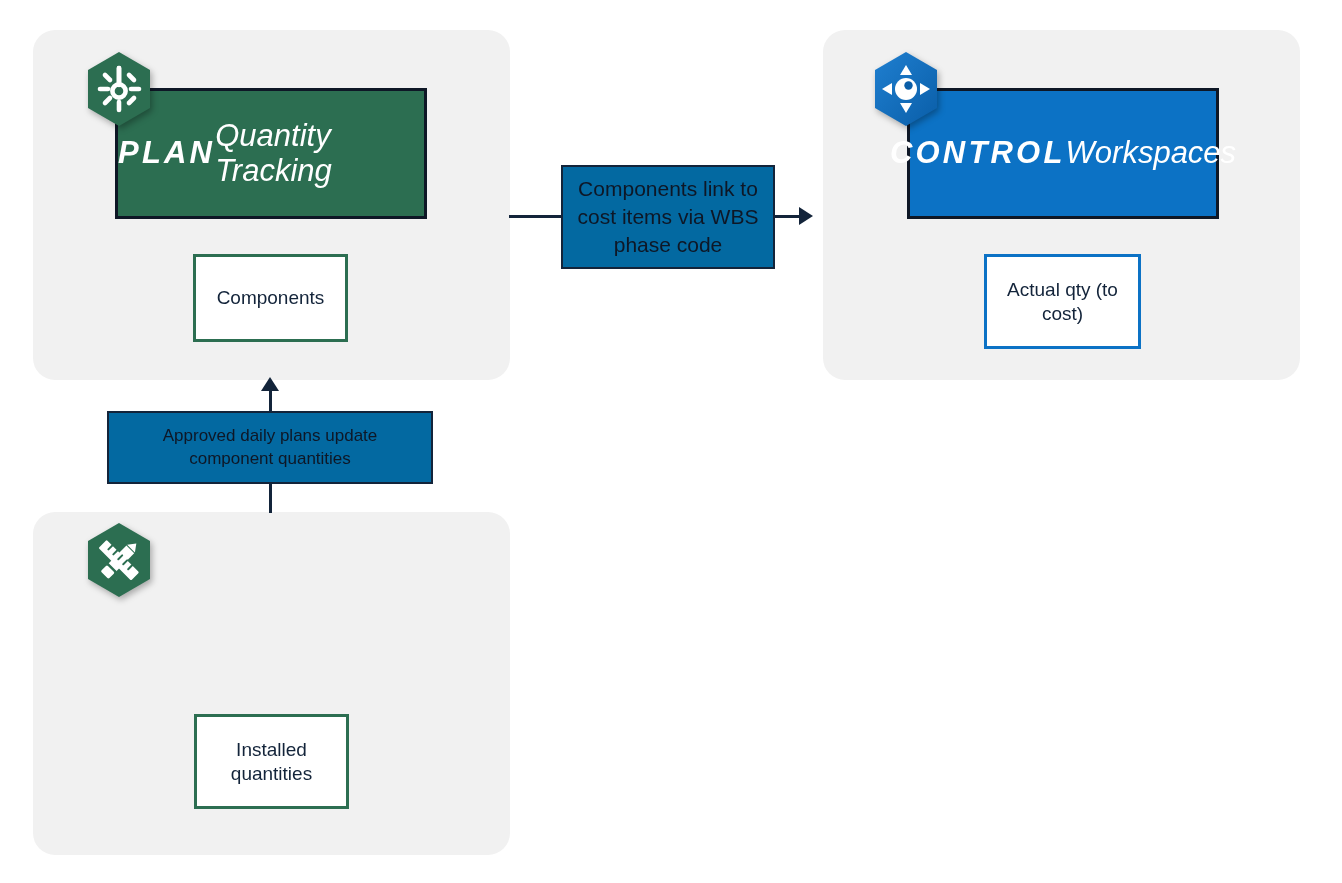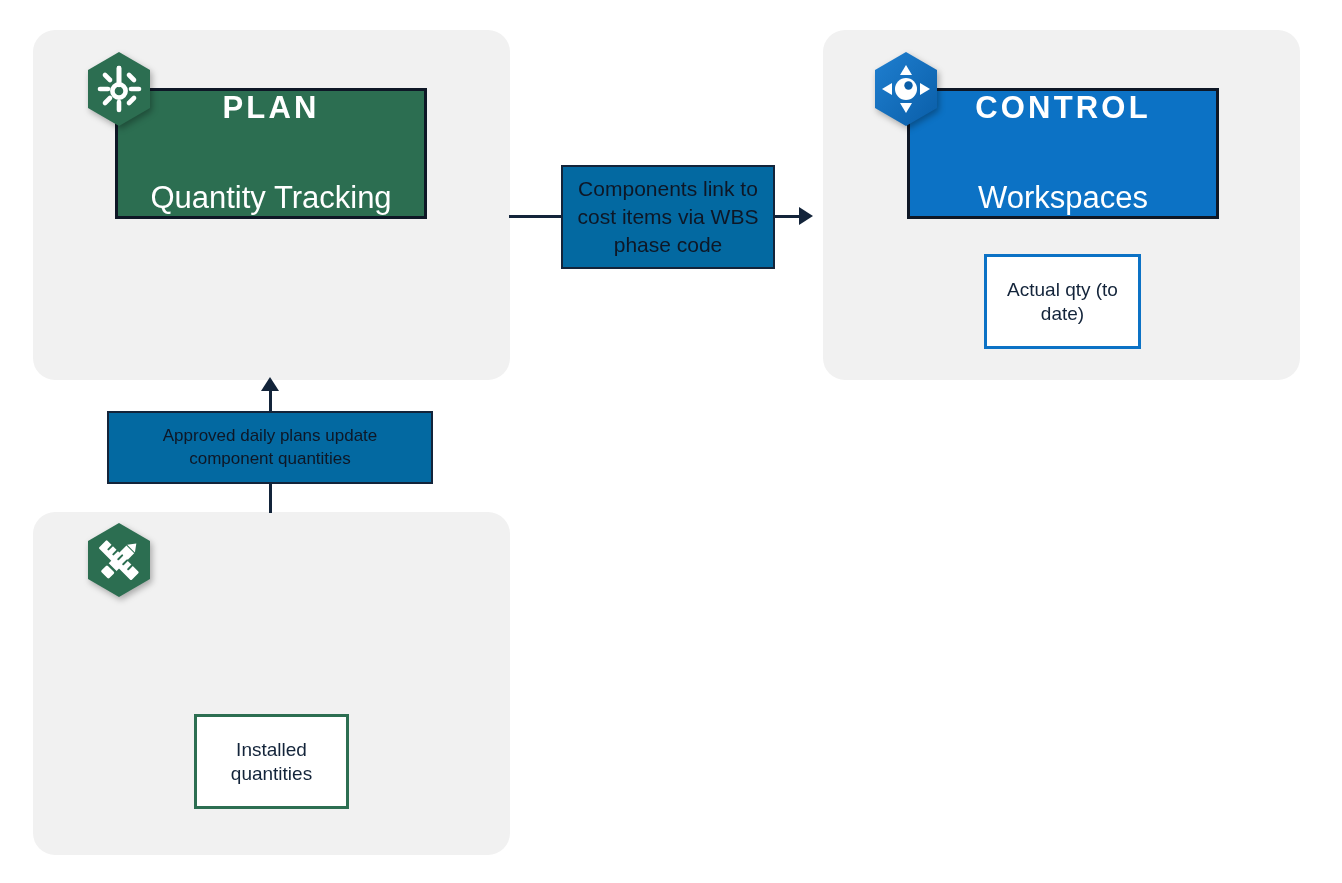--- a/index.html
+++ b/index.html
@@ -29,24 +29,25 @@
   #panel-plan     { left: 33px;  top: 30px;  width: 477px; height: 350px; }
   #panel-control  { left: 823px; top: 30px;  width: 477px; height: 350px; }
   #panel-progress { left: 33px;  top: 512px; width: 477px; height: 343px; }
 
   
   .header-block {
     position: absolute;
     border: 3px solid #0e1726;
     box-sizing: border-box;
     display: flex;
-    flex-direction: column;
+    flex-direction: row;
     align-items: center;
-    justify-content: space-between;
+    justify-content: center;
     z-index: 3;
+    font-style: italic;
   }
   .header-block.green { background: #2c6e51; }
   .header-block.blue  { background: #0c72c5; }
 
   #hdr-plan     { left: 115px; top: 88px;  width: 312px; height: 131px; }
   #hdr-control  { left: 907px; top: 88px;  width: 312px; height: 131px; }
   #hdr-progress { left: 115px; top: 553px; width: 312px; height: 130px; }
 
   .hdr-title {
     color: #ffffff;
@@ -174,20 +175,21 @@
       <circle cx="39" cy="41" r="6.6" fill="none" stroke="#ffffff" stroke-width="4.6"></circle>
       <line x1="39" y1="18" x2="39" y2="35" stroke="#ffffff" stroke-width="4.6" stroke-linecap="round"></line>
     </svg>
   </div>
 
   <div class="header-block green" id="hdr-plan">
     <div class="hdr-title">PLAN</div>
     <div class="hdr-sub">Quantity Tracking</div>
   </div>
 
+  <div class="inner-box green-b" id="box-components">Components</div>
 
   <div class="panel" id="panel-control"></div>
 
   <div class="hex-badge" id="hex-control">
     <svg viewBox="0 0 78 78" xmlns="http://www.w3.org/2000/svg">
       <defs>
         <linearGradient id="blgrad" x1="0" y1="0" x2="1" y2="1">
           <stop offset="0%" stop-color="#1f7fd0"></stop>
           <stop offset="100%" stop-color="#0a5ea8"></stop>
         </linearGradient>
@@ -202,21 +204,21 @@
       </g>
       <circle cx="41.5" cy="35.5" r="4.2" fill="#0a5ea8"></circle>
     </svg>
   </div>
 
   <div class="header-block blue" id="hdr-control">
     <div class="hdr-title">CONTROL</div>
     <div class="hdr-sub">Workspaces</div>
   </div>
 
-  <div class="inner-box blue-b" id="box-actual">Actual qty (to date)</div>
+  <div class="inner-box blue-b" id="box-actual">Actual qty (to cost)</div>
 
   <div class="panel" id="panel-progress"></div>
 
   <div class="hex-badge" id="hex-progress">
     <svg viewBox="0 0 78 78" xmlns="http://www.w3.org/2000/svg">
       <path d="M39 2 L70 20 L70 58 L39 76 L8 58 L8 20 Z" fill="#2c6e51"></path>
       <g fill="#ffffff">
 
         <g transform="rotate(45 39 39)">
           <rect x="16" y="33.5" width="46" height="11.5" rx="1.2"></rect>

